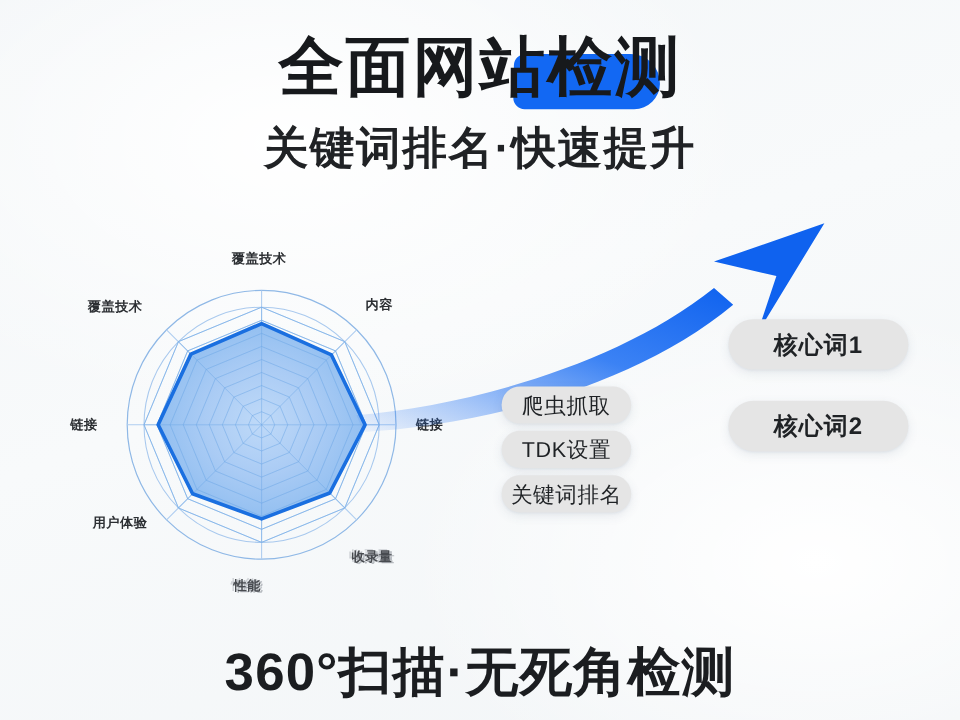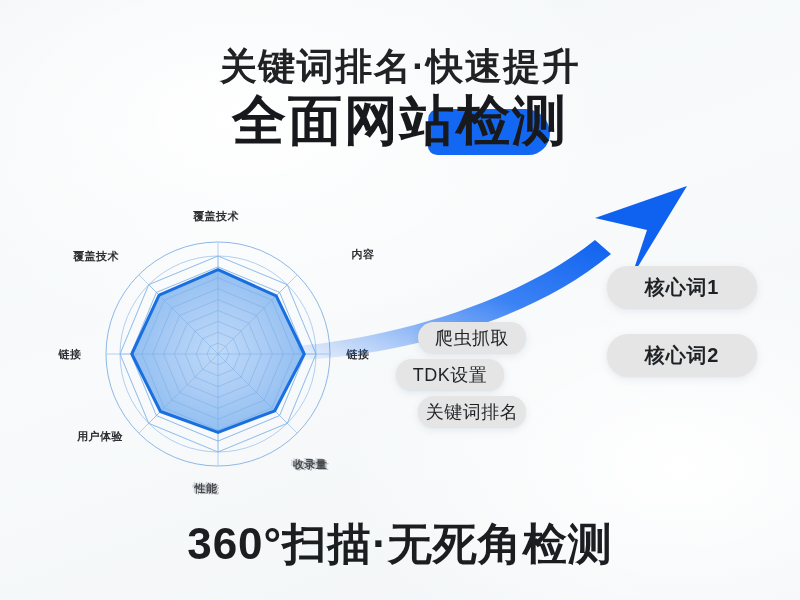--- a/index.html
+++ b/index.html
@@ -60,21 +60,21 @@
     margin-top: 14px;
     font-size: 37px;
     font-weight: 700;
     letter-spacing: 1.5px;
     color: #202225;
   }
 
   
   #tagline {
     position: absolute;
-    bottom: 26px;
+    bottom: 10px;
     left: 0;
     width: 800px;
     text-align: center;
     font-size: 44px;
     font-weight: 700;
     letter-spacing: 1px;
     color: #1b1d20;
   }
 
   
@@ -132,36 +132,36 @@
     letter-spacing: .5px;
   }
   .pill-large {
     width: 150px;
     height: 42px;
     font-size: 20px;
     font-weight: 700;
     letter-spacing: .8px;
   }
   #pill-crawl  { left: 418px; top: 322px; }
-  #pill-tdk    { left: 396px; top: 359px; }
+  #pill-tdk    { left: 418px; top: 359px; }
   #pill-link   { left: 418px; top: 396px; }
   #pill-kw1    { left: 607px; top: 266px; }
   #pill-kw2    { left: 607px; top: 334px; }
 </style>
 </head>
 <body>
 
 <div id="bg-texture"></div>
 
 <div id="headline-block">
-  <div id="title-sub">关键词排名·快速提升</div>
   <div id="title-main">
     <span id="title-highlight"></span>
     <span class="title-seg">全面</span><span class="title-seg">网站</span><span class="title-seg">检测</span>
   </div>
+  <div id="title-sub">关键词排名·快速提升</div>
 </div>
 
 <div id="radar-wrap">
   <svg id="radar-svg" viewBox="0 0 340 320">
     <defs>
       <radialGradient id="radarFill" cx="50%" cy="50%" r="50%">
         <stop offset="0%" stop-color="#bcd8f8" stop-opacity="0.95"></stop>
         <stop offset="55%" stop-color="#a6c9f4" stop-opacity="0.95"></stop>
         <stop offset="100%" stop-color="#8dbcf0" stop-opacity="0.95"></stop>
       </radialGradient>
@@ -203,21 +203,21 @@
         <line x1="170" y1="162" x2="170" y2="260" stroke="#6aa5e4" stroke-width="0.7" opacity="0.5"></line>
         <line x1="170" y1="162" x2="100.70353544371835" y2="231.29646455628165" stroke="#6aa5e4" stroke-width="0.7" opacity="0.5"></line>
         <line x1="170" y1="162" x2="72" y2="162" stroke="#6aa5e4" stroke-width="0.7" opacity="0.5"></line>
         <line x1="170" y1="162" x2="100.70353544371832" y2="92.70353544371835" stroke="#6aa5e4" stroke-width="0.7" opacity="0.5"></line>
         <path d="M170.0 77.7 L228.2 103.8 L256.2 162.0 L226.8 218.8 L170.0 240.4 L112.5 219.5 L83.8 162.0 L111.1 103.1 Z" fill="none" stroke="#1a6fe0" stroke-width="3" stroke-linejoin="round"></path>
       </g>
   </svg>
 
   <div class="radar-axis-label" style="left:168px;top:24px;">覆盖技术</div>
   <div class="radar-axis-label" style="left:48px;top:64px;">覆盖技术</div>
-  <div class="radar-axis-label" style="left:268px;top:62px;margin-left:47px;">内容</div>
+  <div class="radar-axis-label" style="left:268px;top:62px;">内容</div>
   <div class="radar-axis-label" style="left:22px;top:162px;">链接</div>
   <div class="radar-axis-label" style="left:310px;top:162px;">链接</div>
   <div class="radar-axis-label" style="left:52px;top:244px;">用户体验</div>
   <div class="radar-axis-label ghost" style="left:262px;top:260px;margin-top:12px;">收录量</div>
   <div class="radar-axis-label ghost" style="left:158px;top:296px;font-family:Liberation Mono, monospace;">性能</div>
 </div>
 
 <svg id="arrow-svg" viewBox="0 0 420 190">
   <defs>
     <linearGradient id="arrowGrad" x1="0" y1="1" x2="1" y2="0">

